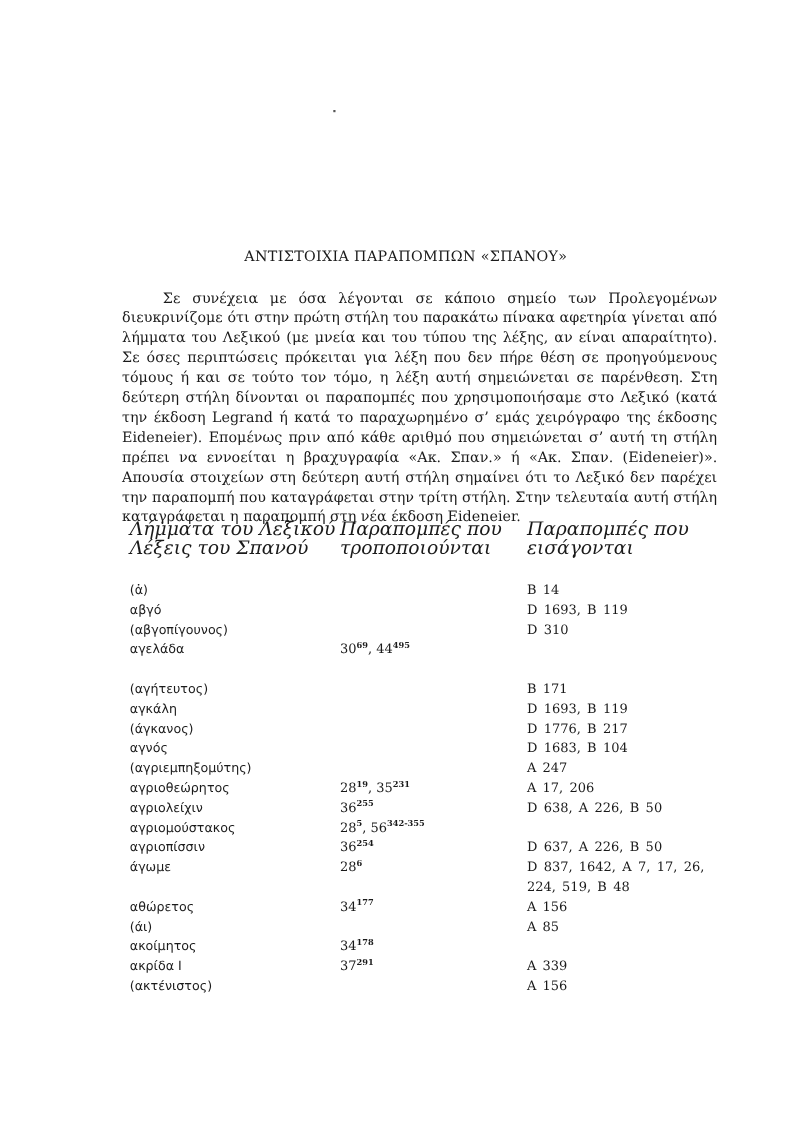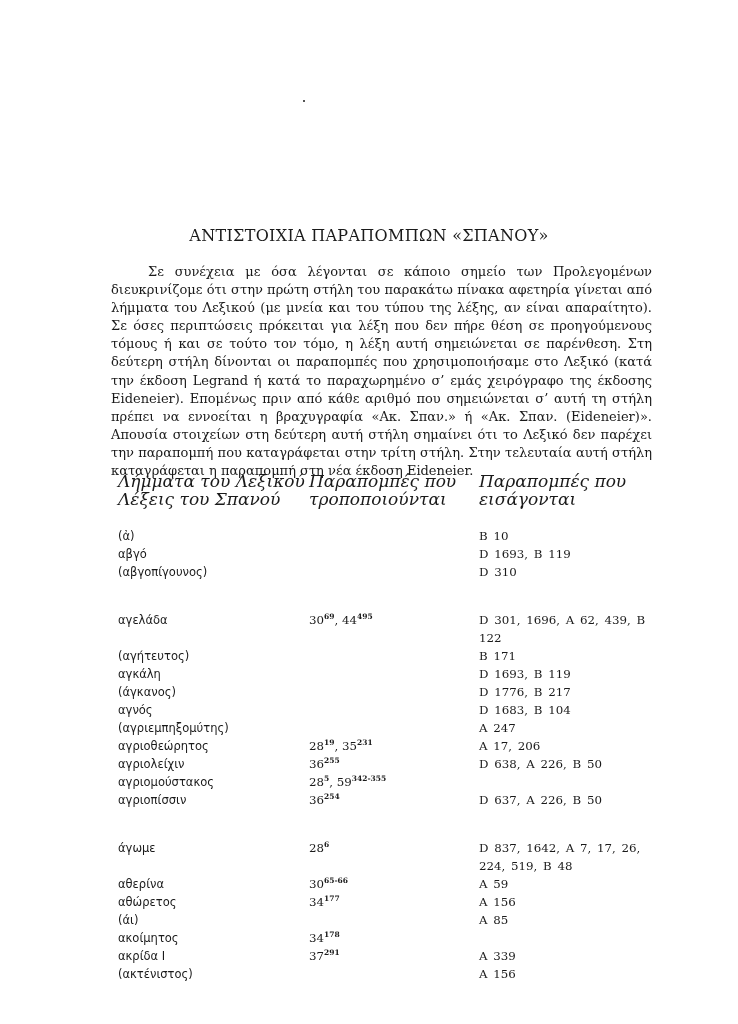--- a/index.html
+++ b/index.html
@@ -1,31 +1,31 @@
 <!DOCTYPE html>
 <html><head>
 <meta charset="utf-8">
 <style>
   html, body { margin: 0; padding: 0; background: #ffffff; }
   body { width: 738px; height: 1024px; position: relative; overflow: hidden; color: #1a1a1a; }
   .dot { position: absolute; left: 303px; top: 100px; width: 2px; height: 2px; background: #555; }
   .title {
     position: absolute; left: 0; width: 738px; top: 226px; text-align: center;
-    font-family: "DejaVu Serif", "Liberation Serif", serif; font-size: 16px; letter-spacing: 0.3px;
+    font-family: "DejaVu Serif", "Liberation Serif", serif; font-size: 13px; letter-spacing: 0.3px;
   }
   .para {
     position: absolute; left: 111px; width: 541px; top: 263px;
     font-family: "DejaVu Serif", "Liberation Serif", serif; font-size: 13px; line-height: 18.1px;
     text-align: justify; text-indent: 37px;
   }
   .table { position: absolute; left: 0; top: 472px; width: 738px; }
   .hdr { position: absolute; font-family: "DejaVu Serif", "Liberation Serif", serif; font-style: italic; font-size: 17px; line-height: 18px; }
   .rows { position: absolute; top: 55px; left: 0; width: 738px; }
   .row { position: relative; height: 18px; }
-  .row.tall { height: 36px; margin-top: 30px; }
+  .row.tall { height: 36px; }
   .c1 { position: absolute; left: 118px; top: 0; font-family: "DejaVu Sans", "Liberation Sans", sans-serif; font-size: 11.5px; line-height: 18px; }
   .c2 { position: absolute; left: 309px; top: 0; font-family: "DejaVu Serif", "Liberation Serif", serif; font-size: 11.8px; line-height: 18px; }
   .c3 { position: absolute; left: 479px; top: 0; width: 175px; font-family: "DejaVu Serif", "Liberation Serif", serif; font-size: 11.8px; line-height: 18px; word-spacing: 2px; }
   sup { font-size: 7.5px; vertical-align: 5px; line-height: 0; font-weight: bold; }
 </style>
 </head>
 <body>
 
 <div class="dot"></div>
 
@@ -44,36 +44,35 @@
   </div>
   <div class="hdr" style="left:479px; top:0;">
     <div>Παραπομπές που</div>
     <div>εισάγονται</div>
   </div>
 
   <div class="rows" id="rows">
       <div class="row">
         <div class="c1">(ἀ)</div>
         <div class="c2"></div>
-        <div class="c3">B 10</div>
+        <div class="c3">B 14</div>
       </div>
       <div class="row">
         <div class="c1">αβγό</div>
         <div class="c2"></div>
         <div class="c3">D 1693, B 119</div>
       </div>
       <div class="row">
         <div class="c1">(αβγοπίγουνος)</div>
         <div class="c2"></div>
         <div class="c3">D 310</div>
       </div>
       <div class="row tall">
         <div class="c1">αγελάδα</div>
         <div class="c2"><span>30</span><sup>69</sup>, <span>44</span><sup>495</sup></div>
-        <div class="c3">D 301, 1696, A 62, 439, B 122</div>
       </div>
       <div class="row">
         <div class="c1">(αγήτευτος)</div>
         <div class="c2"></div>
         <div class="c3">B 171</div>
       </div>
       <div class="row">
         <div class="c1">αγκάλη</div>
         <div class="c2"></div>
         <div class="c3">D 1693, B 119</div>
@@ -98,36 +97,31 @@
         <div class="c2"><span>28</span><sup>19</sup>, <span>35</span><sup>231</sup></div>
         <div class="c3">A 17, 206</div>
       </div>
       <div class="row">
         <div class="c1">αγριολείχιν</div>
         <div class="c2"><span>36</span><sup>255</sup></div>
         <div class="c3">D 638, A 226, B 50</div>
       </div>
       <div class="row">
         <div class="c1">αγριομούστακος</div>
-        <div class="c2"><span>28</span><sup>5</sup>, <span>59</span><sup>342-355</sup></div>
+        <div class="c2"><span>28</span><sup>5</sup>, <span>56</span><sup>342-355</sup></div>
       </div>
       <div class="row">
         <div class="c1">αγριοπίσσιν</div>
         <div class="c2"><span>36</span><sup>254</sup></div>
         <div class="c3">D 637, A 226, B 50</div>
       </div>
       <div class="row tall">
         <div class="c1">άγωμε</div>
         <div class="c2"><span>28</span><sup>6</sup></div>
         <div class="c3">D 837, 1642, A 7, 17, 26, 224, 519, B 48</div>
-      </div>
-      <div class="row">
-        <div class="c1">αθερίνα</div>
-        <div class="c2"><span>30</span><sup>65-66</sup></div>
-        <div class="c3">A 59</div>
       </div>
       <div class="row">
         <div class="c1">αθώρετος</div>
         <div class="c2"><span>34</span><sup>177</sup></div>
         <div class="c3">A 156</div>
       </div>
       <div class="row">
         <div class="c1">(άι)</div>
         <div class="c2"></div>
         <div class="c3">A 85</div>

